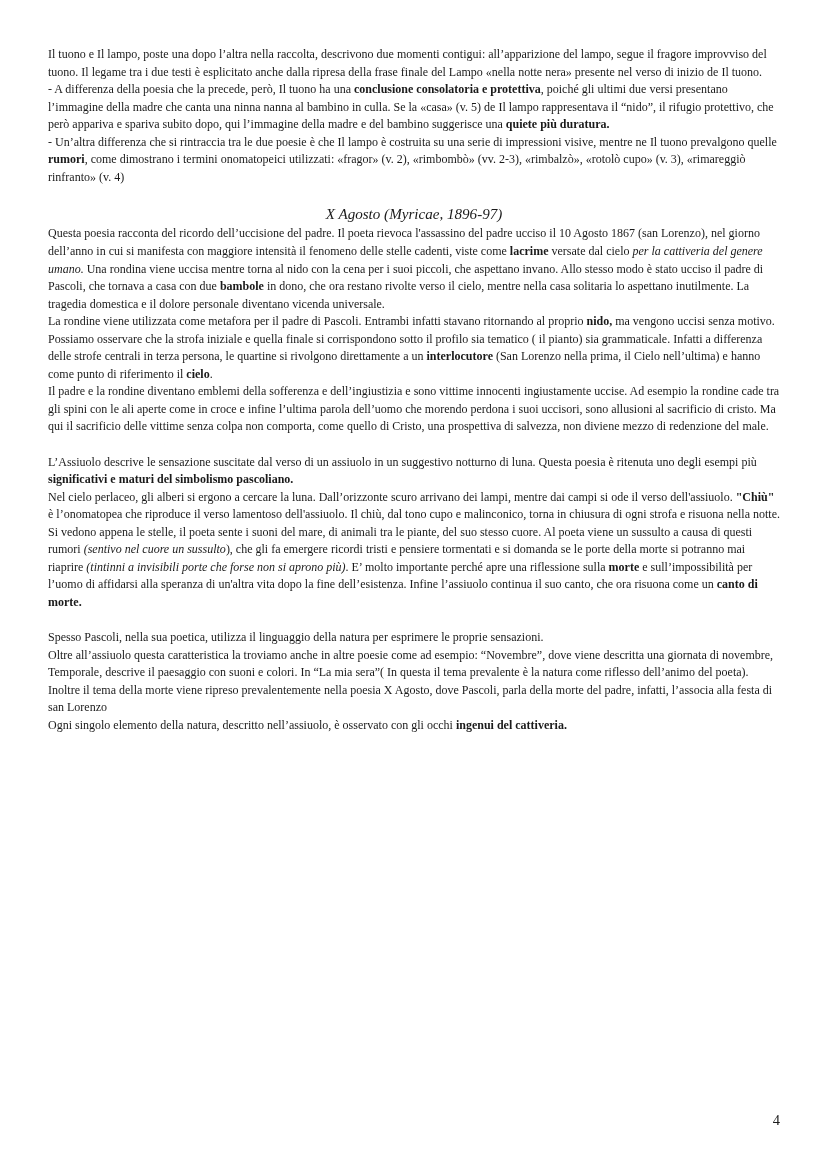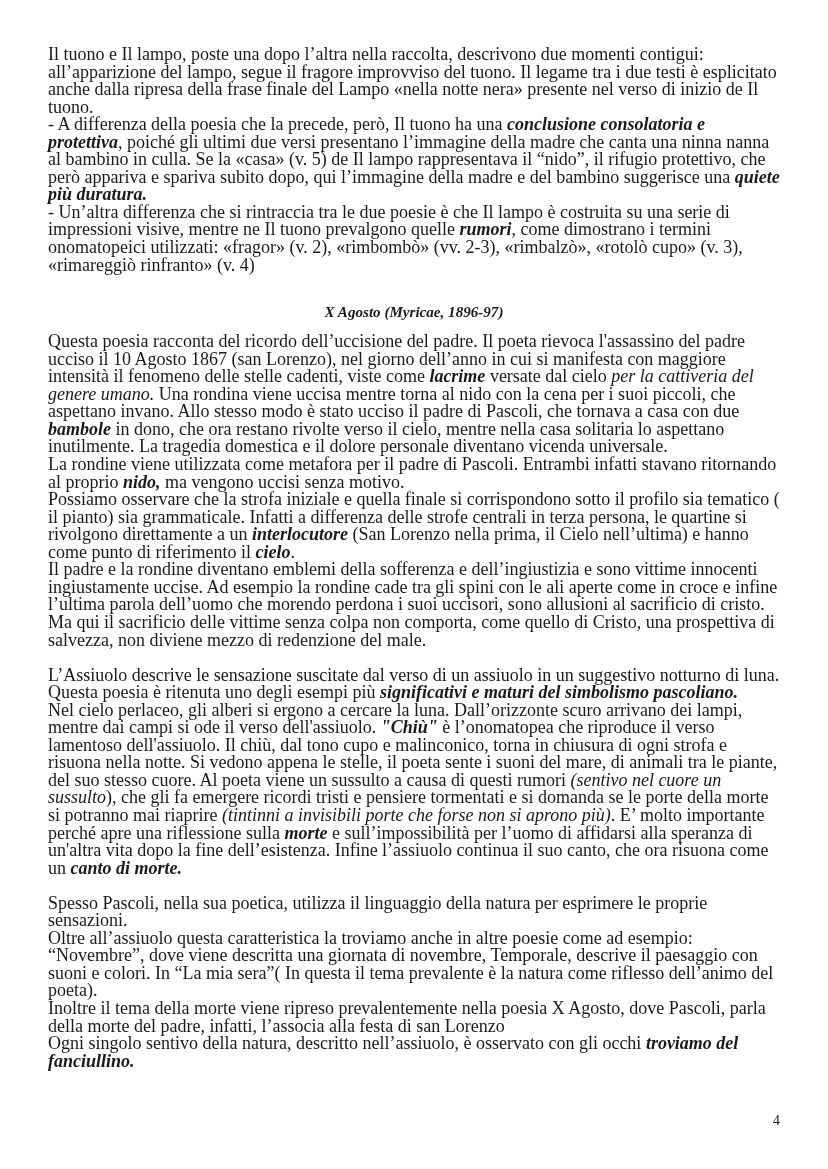--- a/index.html
+++ b/index.html
@@ -23,42 +23,42 @@
     height: 1169px;
     box-sizing: border-box;
     padding: 46px 48px 40px 48px;
   }
   .doc-body {
     width: 732px;
     margin: 0;
   }
   p.para {
     margin: 0;
-    font-size: 18px;
+    font-size: 12px;
     line-height: 17.55px;
     text-align: left;
     letter-spacing: 0.0px;
     word-spacing: 0.0px;
     color: #1a1a1a;
   }
   h2.section-heading {
-    margin: 12px;
+    margin: 2px;
     font-size: 15.1px;
     line-height: 17.55px;
-    font-weight: bold;
+    font-weight: normal;
     font-style: italic;
     text-align: center;
     color: #1a1a1a;
   }
   .spacer-line {
     height: 17.55px;
     line-height: 17.55px;
     font-size: 15.1px;
   }
-  .bi { font-weight: bold; font-style: italic; }
+  .bi { font-weight: bold; }
   .it { font-style: italic; }
   .page-number {
     position: absolute;
     right: 48px;
     bottom: 40px;
     font-size: 14.5px;
     line-height: 17px;
     color: #1a1a1a;
     text-align: right;
   }
@@ -77,16 +77,16 @@
       <p class="para"><span>La rondine viene utilizzata come metafora per il padre di Pascoli. Entrambi infatti stavano ritornando al proprio </span><span class="bi">nido,</span><span> ma vengono uccisi senza motivo.</span></p>
       <p class="para"><span>Possiamo osservare che la strofa iniziale e quella finale si corrispondono sotto il profilo sia tematico ( il pianto) sia grammaticale. Infatti a differenza delle strofe centrali in terza persona, le quartine si rivolgono direttamente a un </span><span class="bi">interlocutore</span><span> (San Lorenzo nella prima, il Cielo nell’ultima) e hanno come punto di riferimento il </span><span class="bi">cielo</span><span>.</span></p>
       <p class="para"><span>Il padre e la rondine diventano emblemi della sofferenza e dell’ingiustizia e sono vittime innocenti ingiustamente uccise. Ad esempio la rondine cade tra gli spini con le ali aperte come in croce e infine l’ultima parola dell’uomo che morendo perdona i suoi uccisori, sono allusioni al sacrificio di cristo.  Ma qui il sacrificio delle vittime senza colpa non comporta, come quello di Cristo, una prospettiva di salvezza, non diviene mezzo di redenzione del male.</span></p>
       <div class="spacer-line">&nbsp;</div>
       <p class="para"><span>L’Assiuolo descrive le sensazione suscitate dal verso di un assiuolo in un suggestivo notturno di luna.  Questa poesia è ritenuta uno degli esempi più </span><span class="bi">significativi e maturi del simbolismo pascoliano.</span></p>
       <p class="para"><span>Nel cielo perlaceo, gli alberi si ergono a cercare la luna. Dall’orizzonte scuro arrivano dei lampi, mentre dai campi si ode il verso dell'assiuolo. </span><span class="bi">"Chiù"</span><span> è l’onomatopea che riproduce il verso lamentoso dell'assiuolo. Il chiù, dal tono cupo e malinconico, torna in chiusura di ogni strofa e risuona nella notte. Si vedono appena le stelle, il poeta sente i suoni del mare, di animali tra le piante, del suo stesso cuore. Al poeta viene un sussulto a causa di questi rumori </span><span class="it">(sentivo nel cuore un sussulto</span><span>), che gli fa emergere ricordi tristi e pensiere tormentati e si domanda se le porte della morte si potranno mai riaprire </span><span class="it">(tintinni a invisibili porte che forse non si aprono più)</span><span>. E’ molto importante perché apre una riflessione sulla </span><span class="bi">morte</span><span> e sull’impossibilità per l’uomo di affidarsi alla speranza di un'altra vita dopo la fine dell’esistenza. Infine l’assiuolo continua il suo canto, che ora risuona come un </span><span class="bi">canto di morte.</span></p>
       <div class="spacer-line">&nbsp;</div>
       <p class="para"><span>Spesso Pascoli, nella sua poetica, utilizza il linguaggio della natura per esprimere le proprie sensazioni.</span></p>
       <p class="para"><span>Oltre all’assiuolo questa caratteristica la troviamo anche in altre poesie come ad esempio: “Novembre”, dove viene descritta una giornata di novembre, Temporale, descrive il paesaggio con suoni e colori. In “La mia sera”( In questa il tema prevalente è la natura come riflesso dell’animo del poeta).</span></p>
       <p class="para"><span>Inoltre il tema della morte viene ripreso prevalentemente nella poesia X Agosto, dove Pascoli, parla della morte del padre, infatti, l’associa alla festa di san Lorenzo</span></p>
-      <p class="para"><span>Ogni singolo sentivo della natura, descritto nell’assiuolo, è osservato con gli occhi </span><span class="bi">troviamo del fanciullino.</span></p>
+      <p class="para"><span>Ogni singolo elemento della natura, descritto nell’assiuolo, è osservato con gli occhi </span><span class="bi">ingenui del cattiveria.</span></p>
     </div>
   <div class="page-number">4</div>
 </div>
 
 </body></html>

